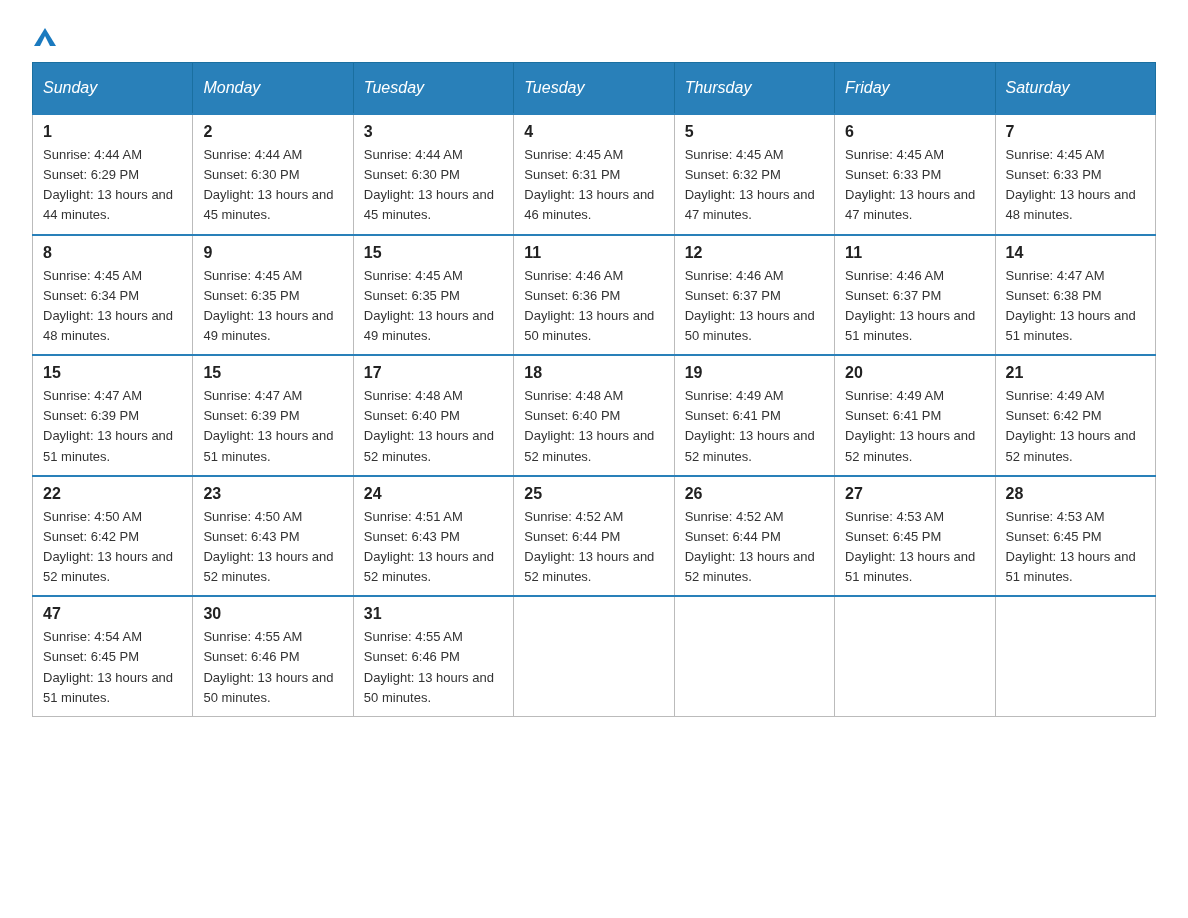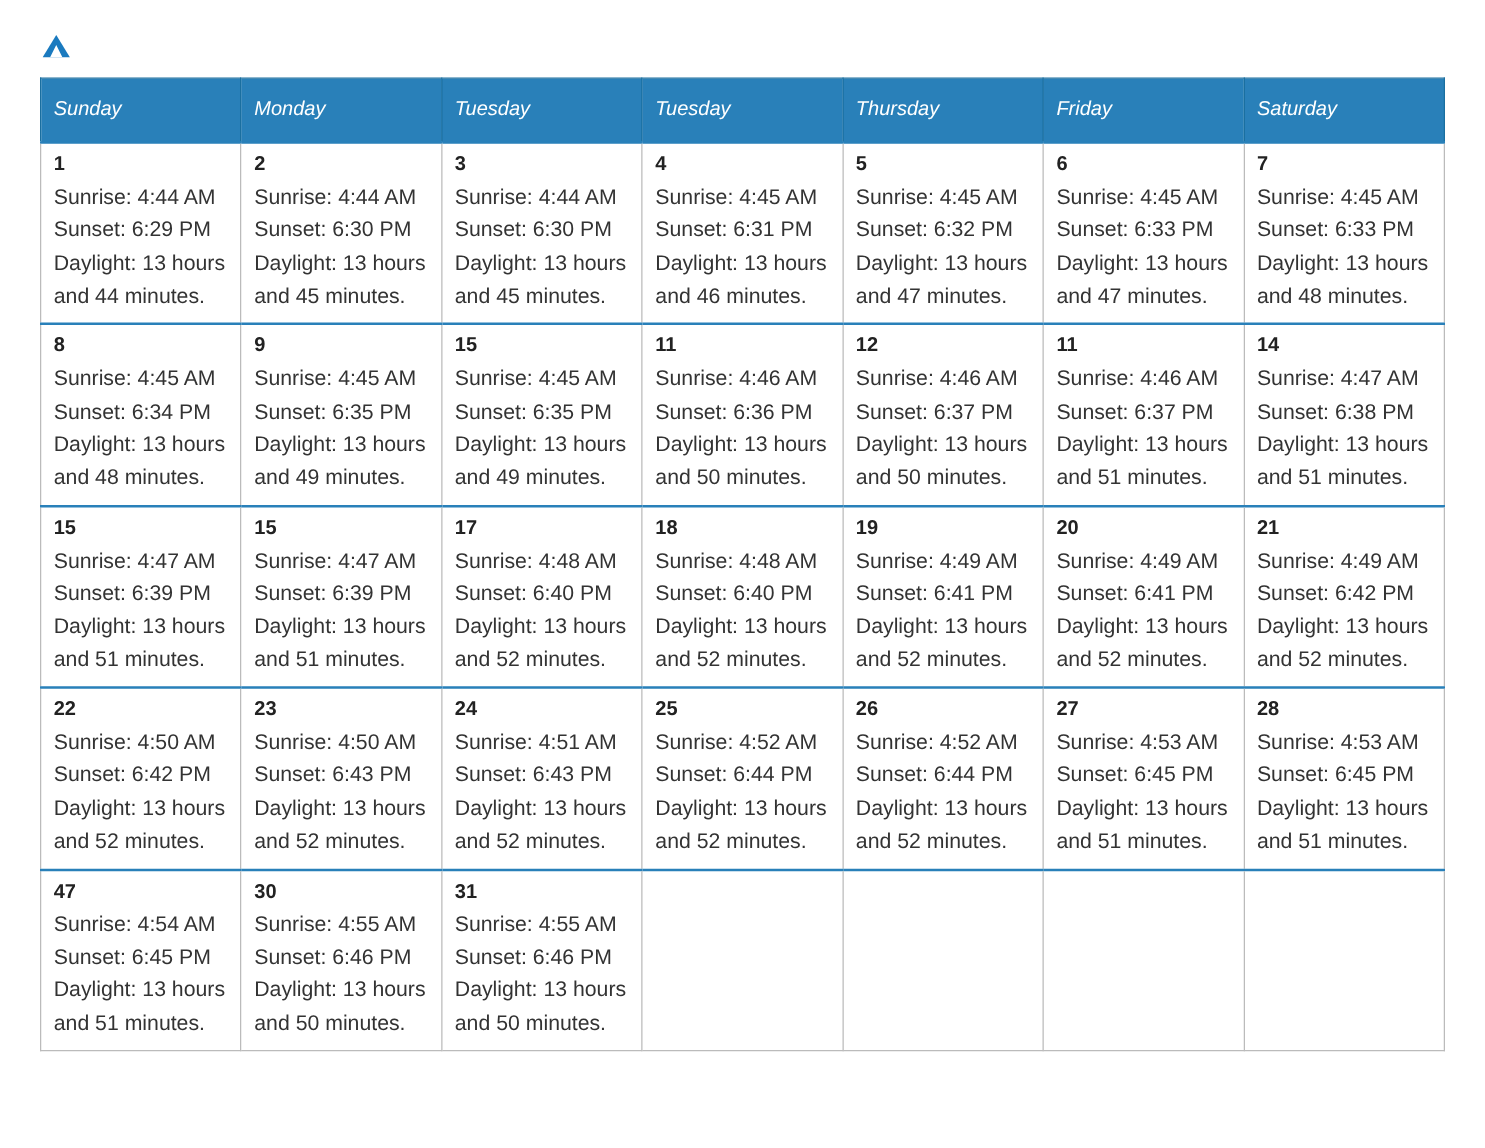--- a/index.html
+++ b/index.html
@@ -76,21 +76,21 @@
       color: #333;
     }
     .day-number {
       font-size: 16px;
       font-weight: bold;
       display: block;
       margin-bottom: 4px;
       color: #222;
     }
     .day-info {
-      font-size: 17px;
+      font-size: 13px;
       line-height: 1.55;
       color: #333;
     }
     .empty-cell {
       background: #fff;
     }
     .week-row td {
       border-top: 2px solid #2980b9;
     }
   </style>

